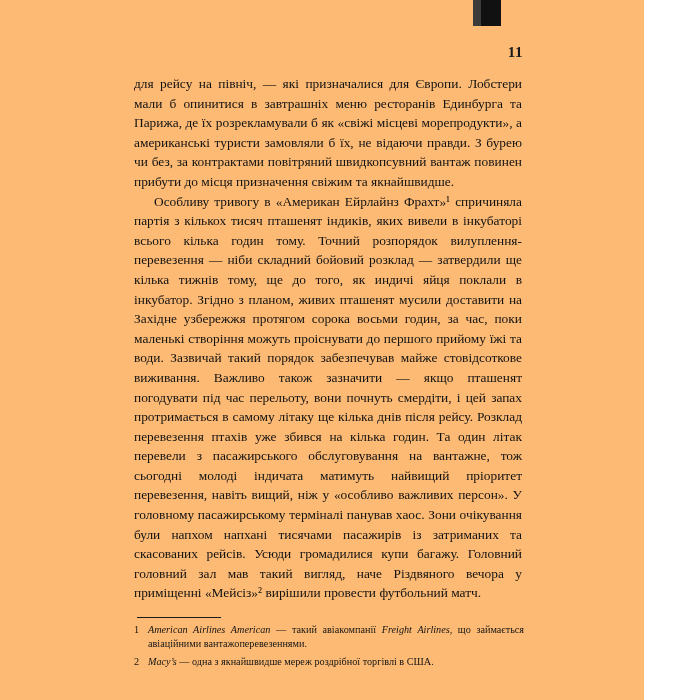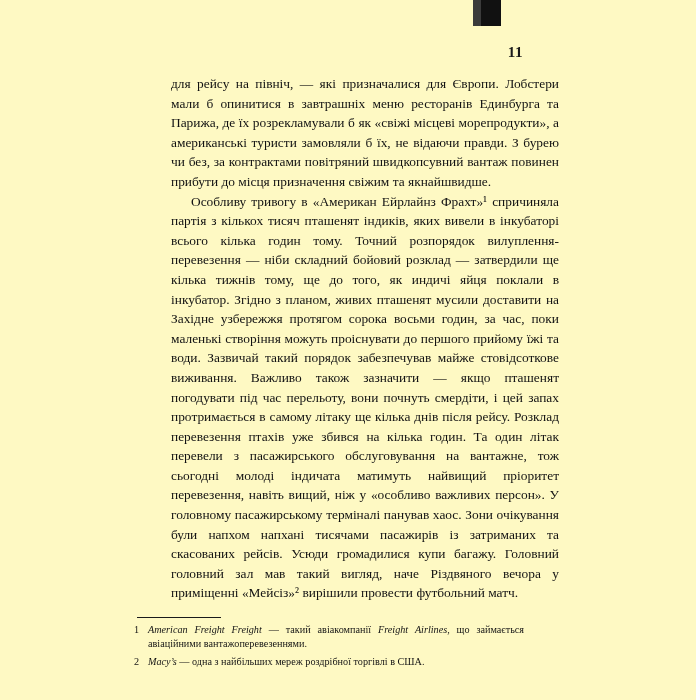--- a/index.html
+++ b/index.html
@@ -8,23 +8,23 @@
   }
   body {
     width: 700px;
     height: 700px;
     background: #ffffff;
     font-family: "Liberation Serif", serif;
     overflow: hidden;
   }
   .page {
     position: relative;
-    width: 696px;
+    width: 644px;
     height: 700px;
-    background: #fef9c3;
+    background: #fdba74;
   }
   
   .scan-edge {
     position: absolute;
     top: 0;
     left: 481px;
     width: 20px;
     height: 26px;
     background: #111111;
   }
@@ -53,21 +53,20 @@
     top: 74px;
     left: 134px;
     width: 388px;
     color: #121212;
     font-size: 13.4px;
     line-height: 19.6px;
     text-align: justify;
     text-justify: inter-word;
     font-family: "Liberation Serif", serif;
     hyphens: manual;
-    margin-left: 37px;
   }
   .text-block p {
     margin: 0;
   }
   .text-block p.indent {
     text-indent: 20px;
   }
   .footnote-rule {
     position: absolute;
     left: 137px;
@@ -115,24 +114,24 @@
     <p>для рейсу на північ, — які призначалися для Європи. Лобстери мали б опинитися в завтрашніх меню ресторанів Единбурга та Парижа, де їх розрекламували б як «свіжі місцеві морепродукти», а американські туристи замовляли б їх, не відаючи правди. З бурею чи без, за контрактами повітряний швидкопсувний вантаж повинен прибути до місця призначення свіжим та якнайшвидше.</p>
     <p class="indent">Особливу тривогу в «Американ Ейрлайнз Фрахт»¹ спричиняла партія з кількох тисяч пташенят індиків, яких вивели в інкубаторі всього кілька годин тому. Точний розпорядок вилуплення-перевезення — ніби складний бойовий розклад — затвердили ще кілька тижнів тому, ще до того, як индичі яйця поклали в інкубатор. Згідно з планом, живих пташенят мусили доставити на Західне узбережжя протягом сорока восьми годин, за час, поки маленькі створіння можуть проіснувати до першого прийому їжі та води. Зазвичай такий порядок забезпечував майже стовідсоткове виживання. Важливо також зазначити — якщо пташенят погодувати під час перельоту, вони почнуть смердіти, і цей запах протримається в самому літаку ще кілька днів після рейсу. Розклад перевезення птахів уже збився на кілька годин. Та один літак перевели з пасажирського обслуговування на вантажне, тож сьогодні молоді індичата матимуть найвищий пріоритет перевезення, навіть вищий, ніж у «особливо важливих персон». У головному пасажирському терміналі панував хаос. Зони очікування були напхом напхані тисячами пасажирів із затриманих та скасованих рейсів. Усюди громадилися купи багажу. Головний головний зал мав такий вигляд, наче Різдвяного вечора у приміщенні «Мейсіз»² вирішили провести футбольний матч.</p>
   </div>
 
   <div class="footnote-rule"></div>
 
   <div class="footnotes">
     <div class="footnote">
       <span class="fn-marker">1</span>
       <span class="fn-body">
-        <em>American Freight Freight</em><span> — такий авіакомпанії </span><em>Freight Airlines</em><span>, що займається авіаційними вантажоперевезеннями.</span>
+        <em>American Airlines American</em><span> — такий авіакомпанії </span><em>Freight Airlines</em><span>, що займається авіаційними вантажоперевезеннями.</span>
       </span>
     </div>
     <div class="footnote">
       <span class="fn-marker">2</span>
       <span class="fn-body">
-        <em>Macy’s</em><span> — одна з найбільших мереж роздрібної торгівлі в США.</span>
+        <em>Macy’s</em><span> — одна з якнайшвидше мереж роздрібної торгівлі в США.</span>
       </span>
     </div>
   </div>
 
 </div>
 
 </body></html>

